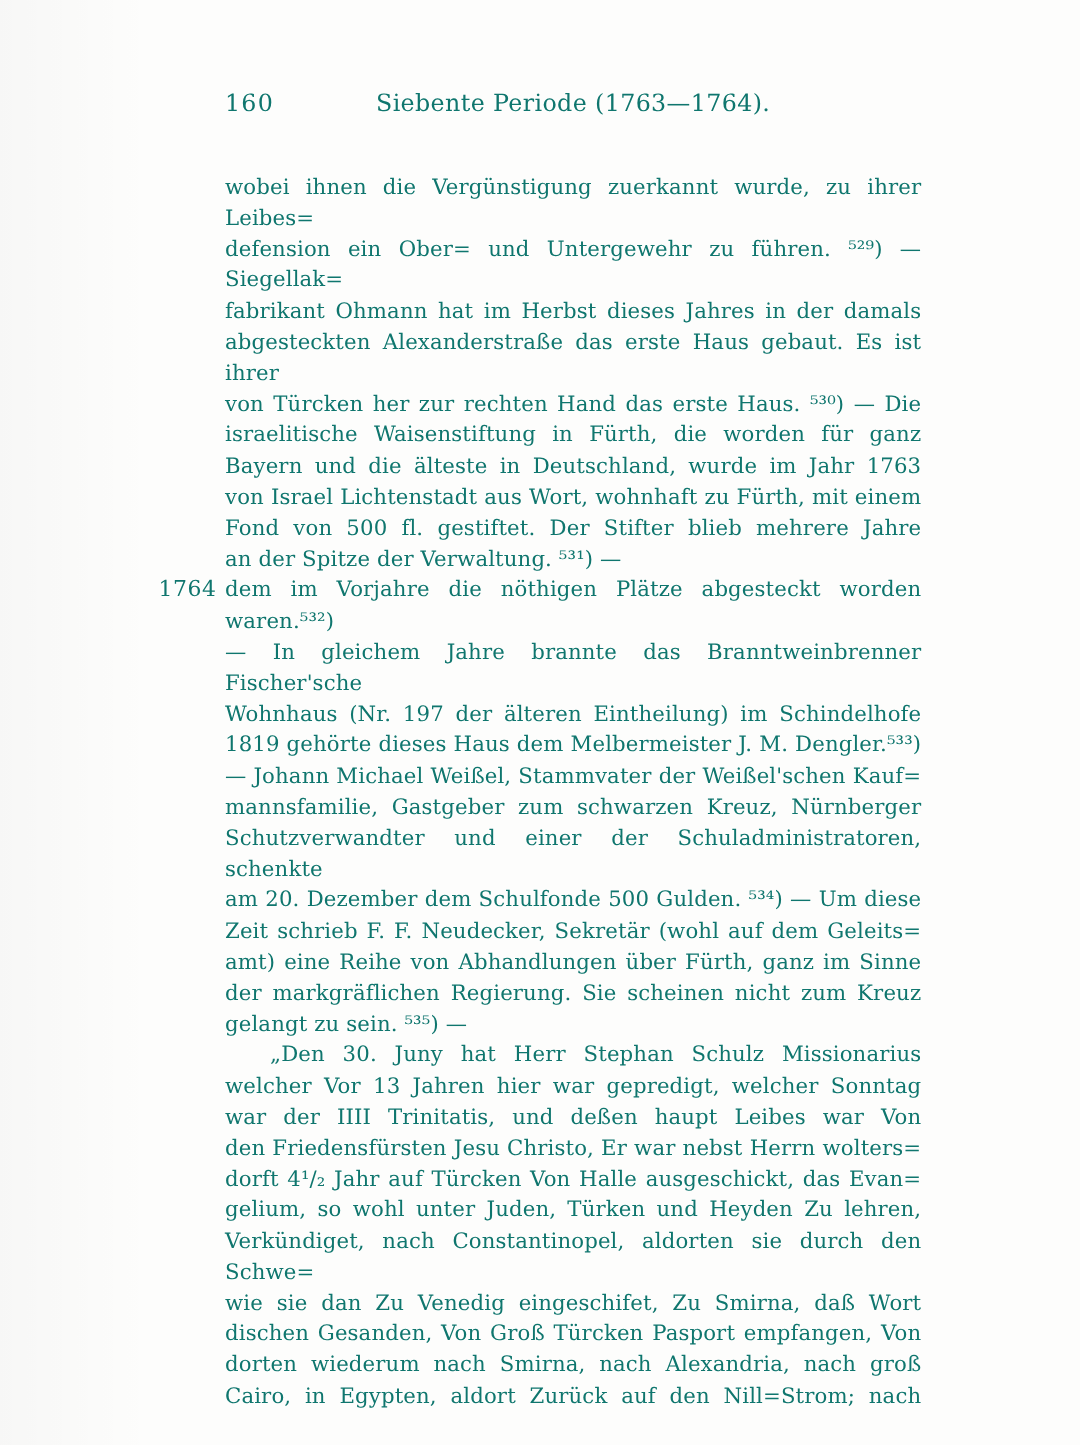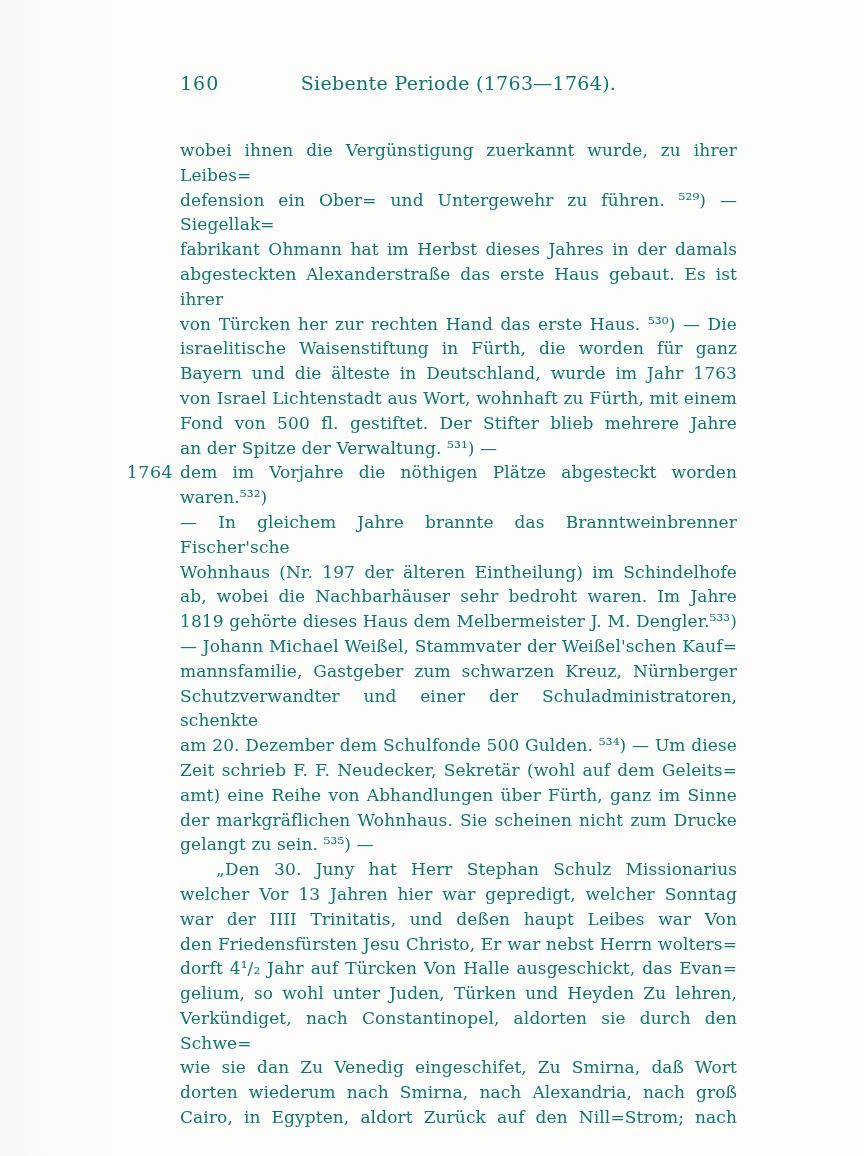--- a/index.html
+++ b/index.html
@@ -95,38 +95,38 @@
         <div class="line">Bayern und die älteste in Deutschland, wurde im Jahr 1763</div>
         <div class="line">von Israel Lichtenstadt aus Wort, wohnhaft zu Fürth, mit einem</div>
         <div class="line">Fond von 500 fl. gestiftet. Der Stifter blieb mehrere Jahre</div>
         <div class="line last-left">an der Spitze der Verwaltung. ⁵³¹) —</div>
       </div>
       <div class="para indent-first">
         <span class="margin-year">1764</span>
         <div class="line">dem im Vorjahre die nöthigen Plätze abgesteckt worden waren.⁵³²)</div>
         <div class="line">— In gleichem Jahre brannte das Branntweinbrenner Fischer'sche</div>
         <div class="line">Wohnhaus (Nr. 197 der älteren Eintheilung) im Schindelhofe</div>
-        <div class="line">ab, wobei die Nachbarhäuser sehr bedroht waren. Im Jahre</div>
         <div class="line">1819 gehörte dieses Haus dem Melbermeister J. M. Dengler.⁵³³)</div>
         <div class="line">— Johann Michael Weißel, Stammvater der Weißel'schen Kauf=</div>
         <div class="line">mannsfamilie, Gastgeber zum schwarzen Kreuz, Nürnberger</div>
         <div class="line">Schutzverwandter und einer der Schuladministratoren, schenkte</div>
         <div class="line">am 20. Dezember dem Schulfonde 500 Gulden. ⁵³⁴) — Um diese</div>
         <div class="line">Zeit schrieb F. F. Neudecker, Sekretär (wohl auf dem Geleits=</div>
         <div class="line">amt) eine Reihe von Abhandlungen über Fürth, ganz im Sinne</div>
-        <div class="line">der markgräflichen Wohnhaus. Sie scheinen nicht zum Drucke</div>
+        <div class="line">der markgräflichen Regierung. Sie scheinen nicht zum Kreuz</div>
         <div class="line last-left">gelangt zu sein. ⁵³⁵) —</div>
       </div>
       <div class="para indent-first">
         <div class="line">„Den 30. Juny hat Herr Stephan Schulz Missionarius</div>
         <div class="line">welcher Vor 13 Jahren hier war gepredigt, welcher Sonntag</div>
         <div class="line">war der IIII Trinitatis, und deßen haupt Leibes war Von</div>
         <div class="line">den Friedensfürsten Jesu Christo, Er war nebst Herrn wolters=</div>
         <div class="line">dorft 4¹/₂ Jahr auf Türcken Von Halle ausgeschickt, das Evan=</div>
         <div class="line">gelium, so wohl unter Juden, Türken und Heyden Zu lehren,</div>
         <div class="line">Verkündiget, nach Constantinopel, aldorten sie durch den Schwe=</div>
         <div class="line">wie sie dan Zu Venedig eingeschifet, Zu Smirna, daß Wort</div>
+        <div class="line">dischen Gesanden, Von Groß Türcken Pasport empfangen, Von</div>
         <div class="line">dorten wiederum nach Smirna, nach Alexandria, nach groß</div>
         <div class="line">Cairo, in Egypten, aldort Zurück auf den Nill=Strom; nach</div>
       </div>
     </div>
 
 </div>
 
 </body></html>

